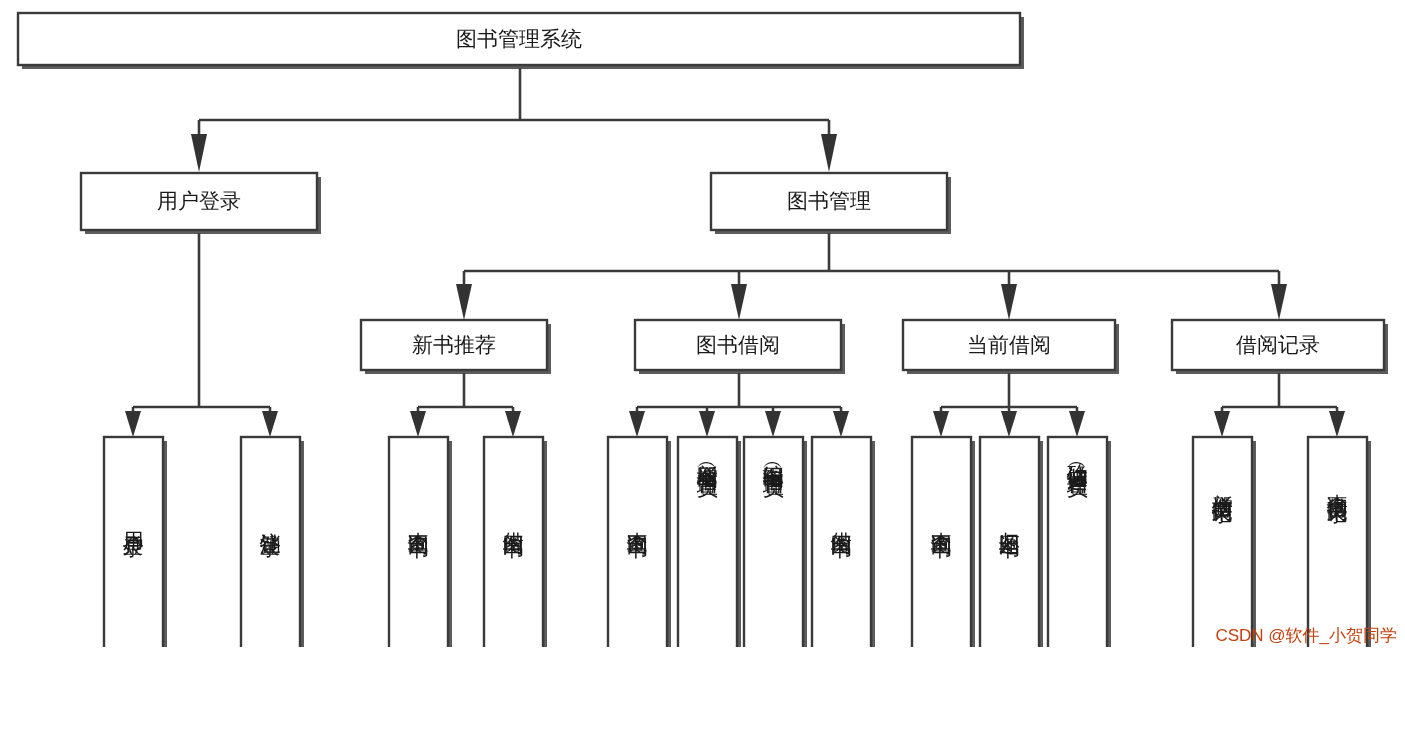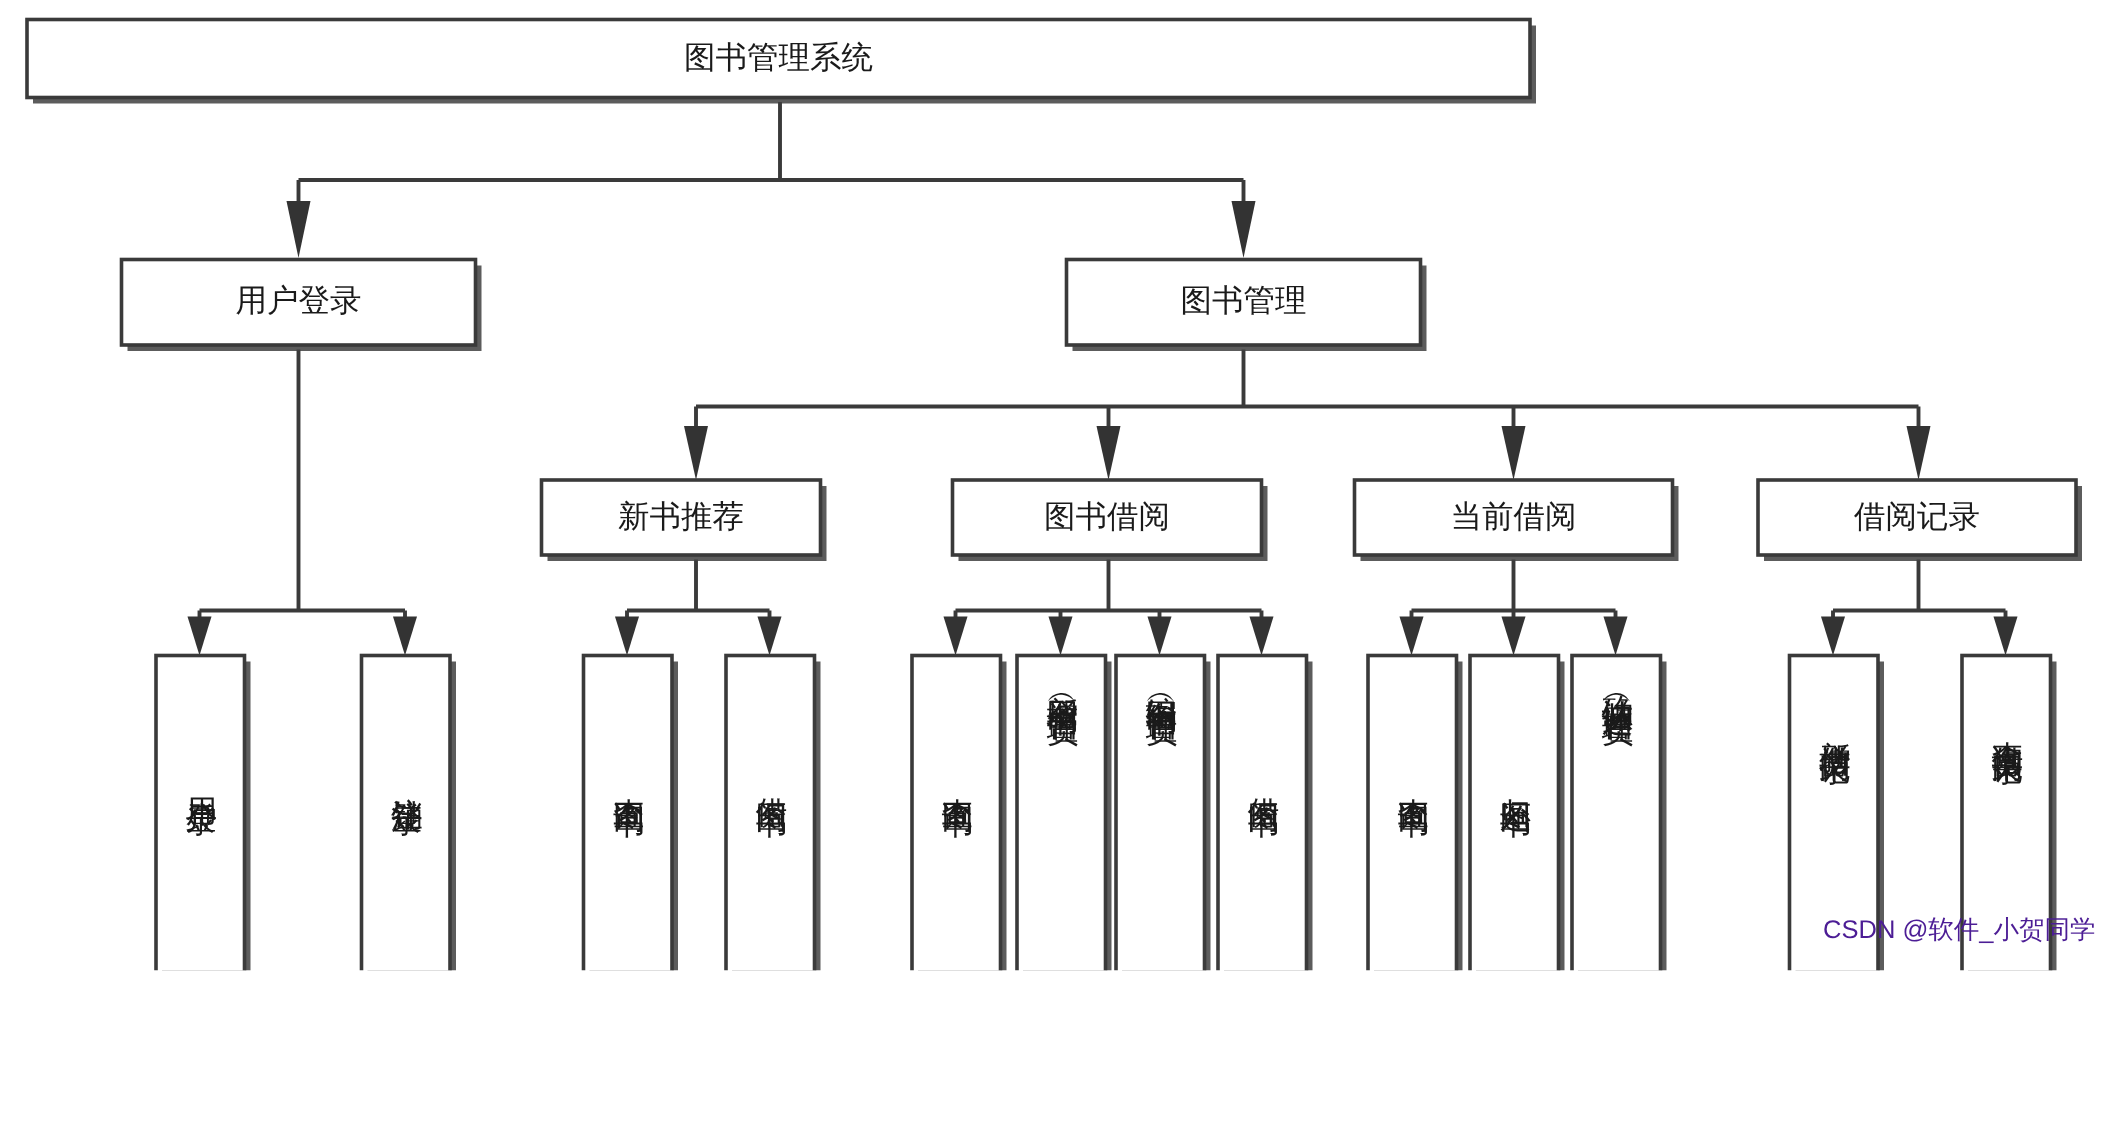--- a/index.html
+++ b/index.html
@@ -66,24 +66,24 @@
     font-size: 21px;
     line-height: 1.12;
     color: #1a1a1a;
     letter-spacing: 2px;
     white-space: nowrap;
     text-align: left;
   }
   .watermark {
     position: absolute;
     right: 8px;
-    bottom: 16px;
+    bottom: 0;
     font-family: "Liberation Sans", "DejaVu Sans", sans-serif;
     font-size: 17px;
-    color: #4c1d95;
+    color: #c2410c;
     white-space: nowrap;
     pointer-events: none;
   }
 </style>
 </head>
 <body>
 
 <div id="diagram-root">
 
   <svg class="diagram-svg" viewBox="0 0 1405 747">

